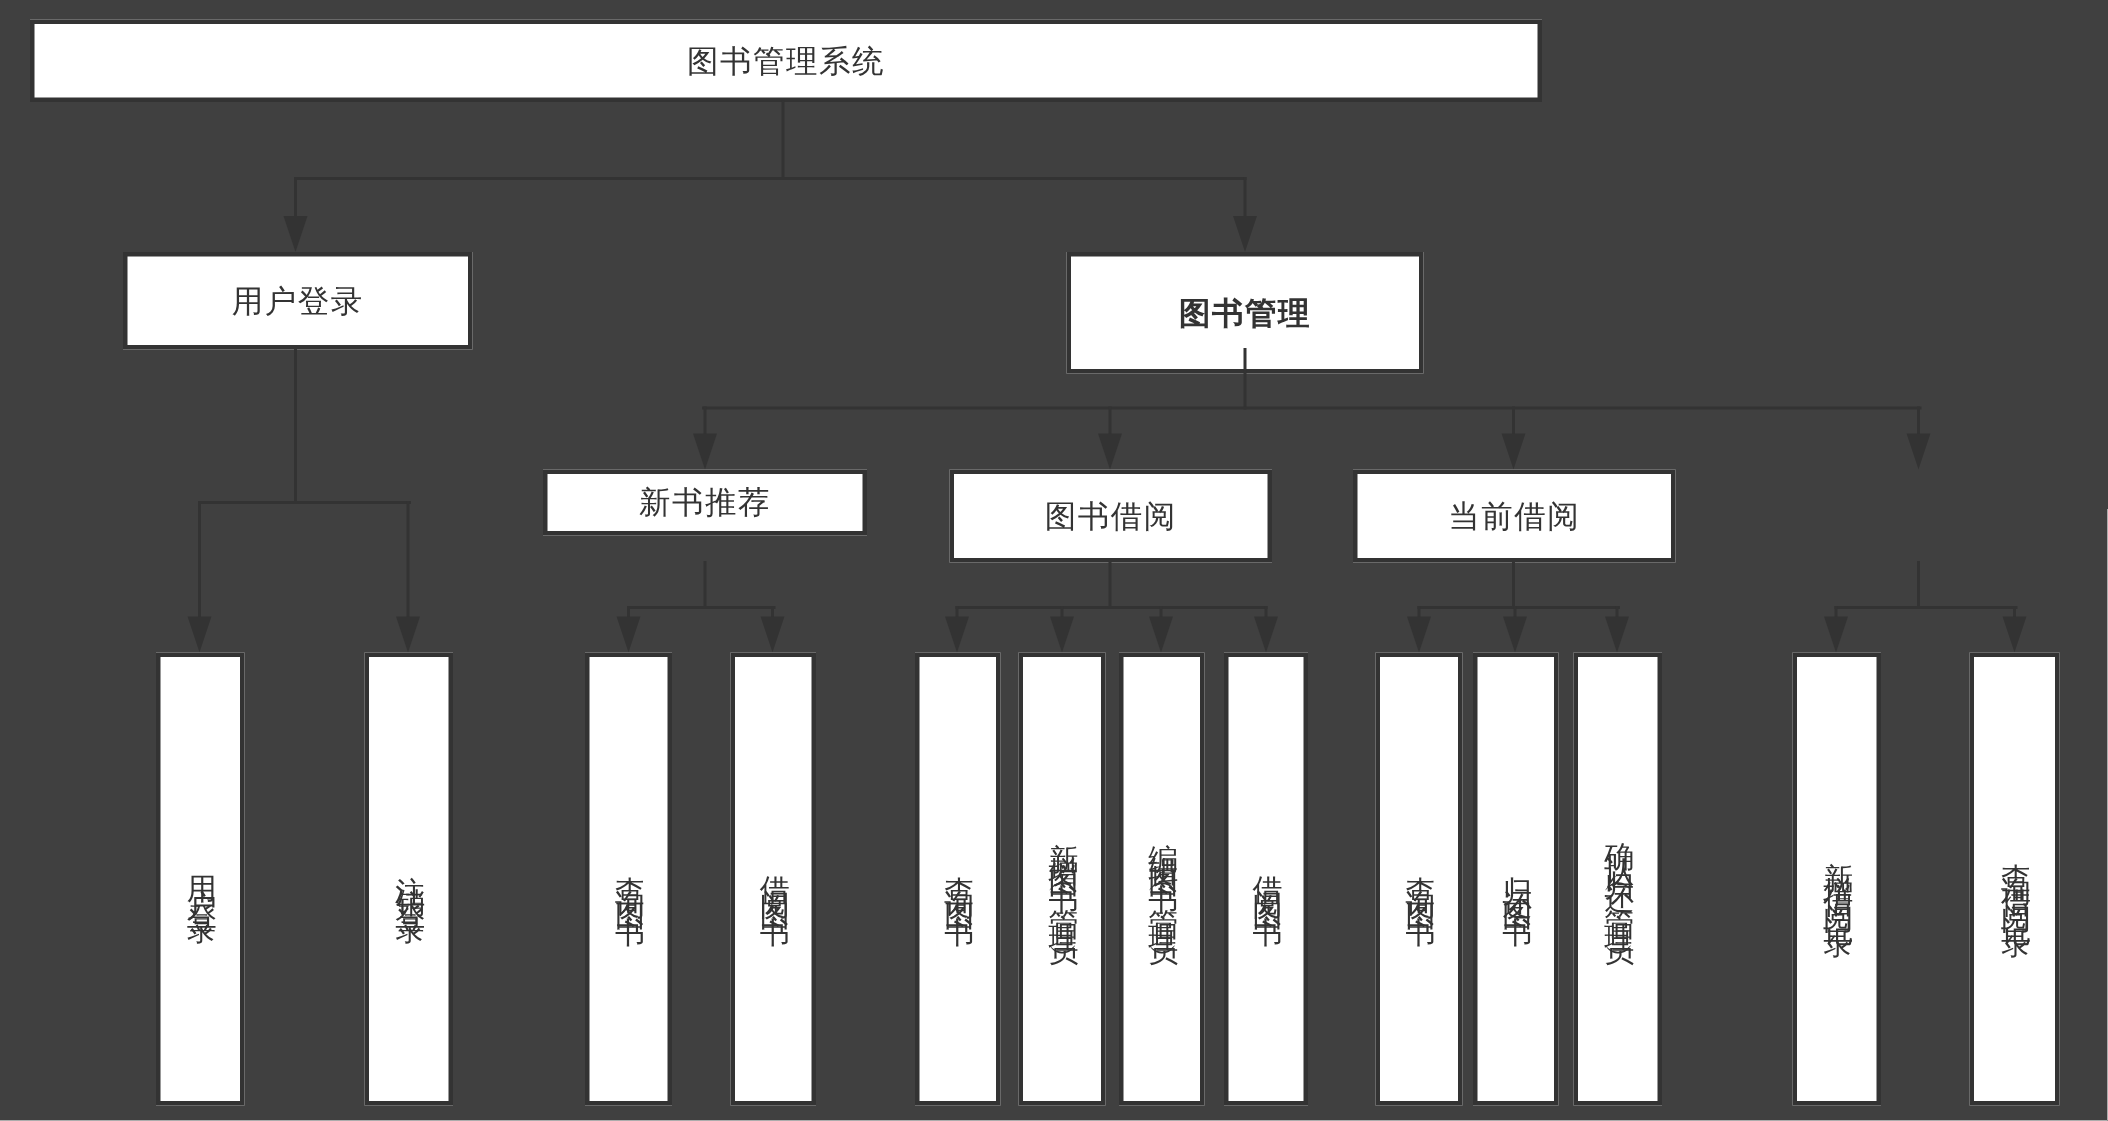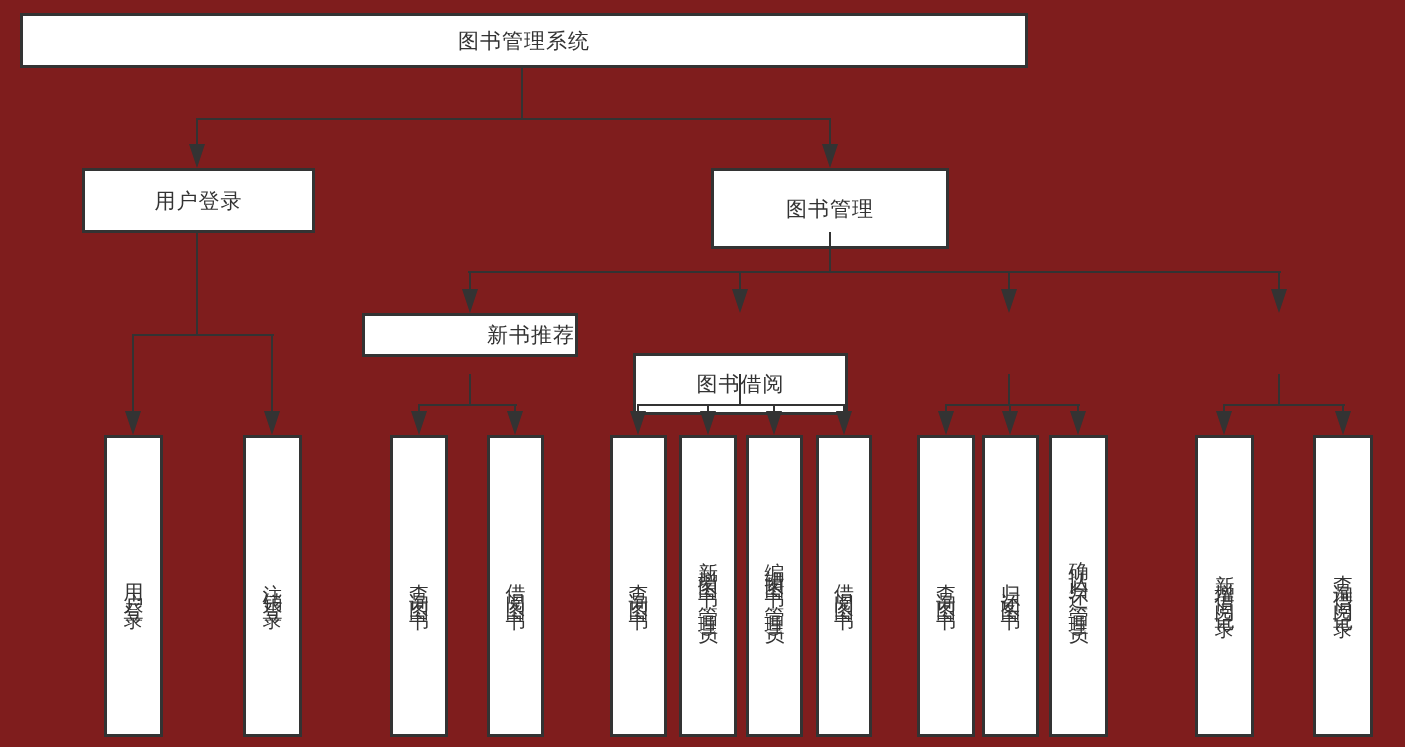--- a/index.html
+++ b/index.html
@@ -1,17 +1,17 @@
 <!DOCTYPE html>
 <html><head>
 <meta charset="utf-8">
 <style>
   html,body{margin:0;padding:0;background:#ffffff;}
   #canvas{
-    position:relative;width:1405px;height:747px;background:#7f1d1d;overflow:hidden;
+    position:relative;width:1405px;height:747px;background:#404040;overflow:hidden;
     font-family:"Liberation Sans","DejaVu Sans",sans-serif;color:#333333;
   }
   .box{
     position:absolute;box-sizing:border-box;border:3px solid #333333;background:#ffffff;
     display:flex;align-items:center;justify-content:center;
   }
   .box-h{font-size:21px;letter-spacing:1px;}
   .box-v .vtext{
     writing-mode:vertical-lr;text-orientation:mixed;
     font-size:20px;letter-spacing:9px;line-height:1.25;
@@ -41,21 +41,21 @@
   <div class="vline" style="left:521px;top:67px;height:53px;"></div>
   <div class="hline" style="left:196px;top:118px;width:635px;"></div>
   <div class="vline" style="left:196px;top:118px;height:28px;"></div>
   <div class="arw" style="left:189px;top:144px;"></div>
   <div class="vline" style="left:829px;top:118px;height:28px;"></div>
   <div class="arw" style="left:822px;top:144px;"></div>
 
   <div class="box box-h" style="left:82px;top:168px;width:233px;height:65px;">
     <span>用户登录</span>
   </div>
-  <div class="box box-h" style="left:711px;top:168px;width:238px;height:81px;">
+  <div class="box box-h" style="left:711px;top:168px;width:238px;height:81px;font-weight:bold;">
     <span>图书管理</span>
   </div>
 
   <div class="vline" style="left:196px;top:232px;height:104px;"></div>
   <div class="hline" style="left:132px;top:334px;width:142px;"></div>
   <div class="vline" style="left:132px;top:334px;height:79px;"></div>
   <div class="arw" style="left:125px;top:411px;"></div>
   <div class="vline" style="left:271px;top:334px;height:79px;"></div>
   <div class="arw" style="left:264px;top:411px;"></div>
 
@@ -63,25 +63,28 @@
   <div class="hline" style="left:468px;top:271px;width:813px;"></div>
   <div class="vline" style="left:469px;top:271px;height:22px;"></div>
   <div class="arw" style="left:462px;top:289px;"></div>
   <div class="vline" style="left:739px;top:271px;height:22px;"></div>
   <div class="arw" style="left:732px;top:289px;"></div>
   <div class="vline" style="left:1008px;top:271px;height:22px;"></div>
   <div class="arw" style="left:1001px;top:289px;"></div>
   <div class="vline" style="left:1278px;top:271px;height:22px;"></div>
   <div class="arw" style="left:1271px;top:289px;"></div>
 
-  <div class="box box-h" style="left:362px;top:313px;width:216px;height:44px;justify-content:flex-end;">
+  <div class="box box-h" style="left:362px;top:313px;width:216px;height:44px;">
     <span>新书推荐</span>
   </div>
-  <div class="box box-h" style="left:633px;top:313px;width:215px;height:62px;margin-top:40px;">
+  <div class="box box-h" style="left:633px;top:313px;width:215px;height:62px;">
     <span>图书借阅</span>
+  </div>
+  <div class="box box-h" style="left:902px;top:313px;width:215px;height:62px;">
+    <span>当前借阅</span>
   </div>
 
   <div class="vline" style="left:469px;top:374px;height:32px;"></div>
   <div class="hline" style="left:418px;top:404px;width:99px;"></div>
   <div class="vline" style="left:418px;top:404px;height:9px;"></div>
   <div class="arw" style="left:411px;top:411px;"></div>
   <div class="vline" style="left:514px;top:404px;height:9px;"></div>
   <div class="arw" style="left:507px;top:411px;"></div>
 
   <div class="vline" style="left:739px;top:374px;height:32px;"></div>

